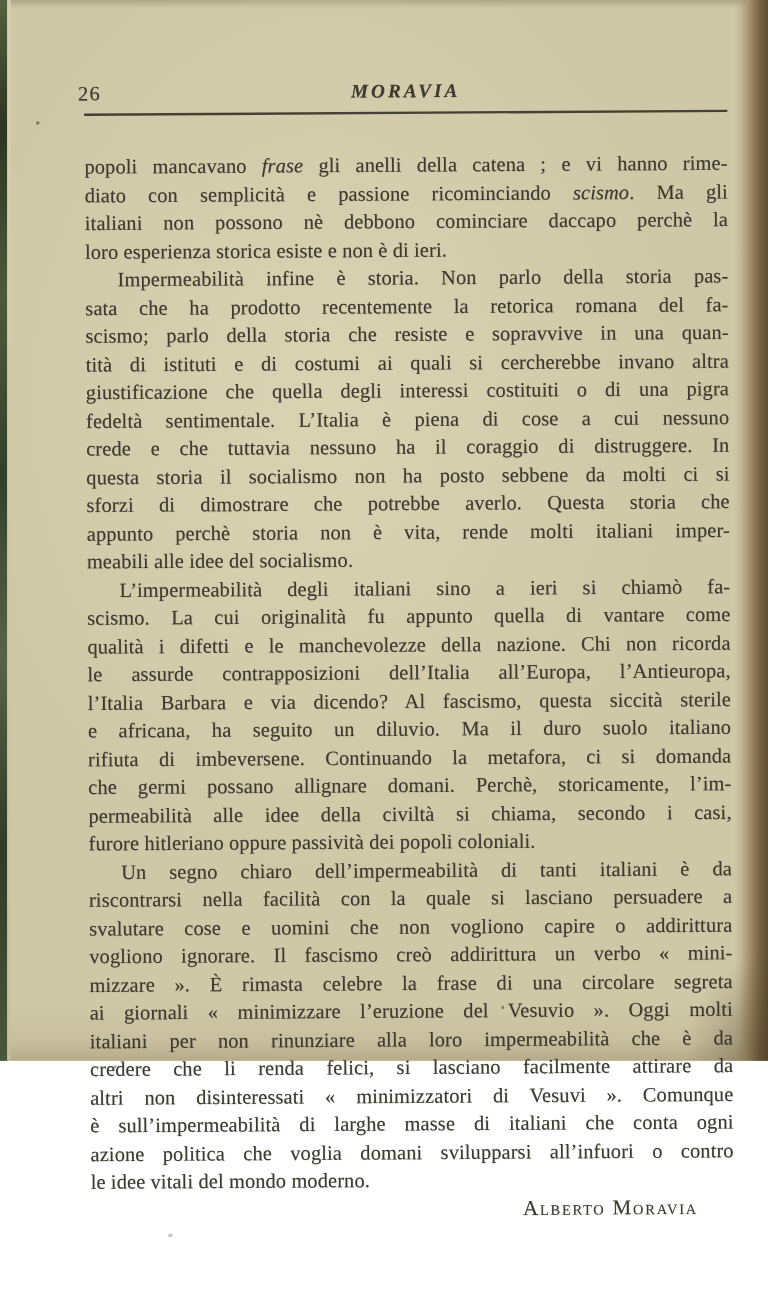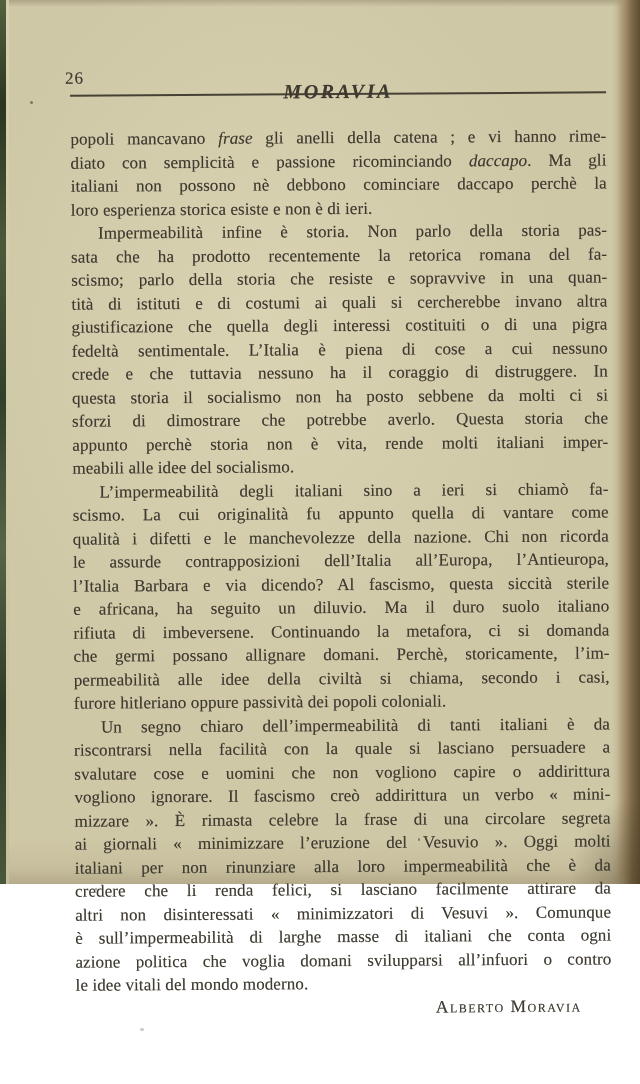--- a/index.html
+++ b/index.html
@@ -35,22 +35,22 @@
 
   .content {
     position: absolute; left: 72px; top: 0; width: 536px;
     color: #3e3a30;
     transform: rotate(-0.35deg); transform-origin: 50% 40%;
     text-shadow: 0.2px 0.2px 0.6px rgba(62,58,48,0.45);
   }
   .header { position: relative; margin-top: 64px; height: 22px; }
   .pagenum { position: absolute; left: -5px; top: 3px; font-size: 17px; letter-spacing: 1px; }
   .title {
-    position: absolute; left: 50%; transform: translateX(-50%); top: 16px;
-    font-style: italic; font-weight: bold; font-size: 20px; letter-spacing: 2.5px;
+    position: absolute; left: 50%; transform: translateX(-50%); top: 4px;
+    font-style: italic; font-weight: bold; font-size: 16px; letter-spacing: 2.5px;
   }
   .rule { margin-top: 7px; border-top: 2px solid #464135; }
 
   .bodytext { margin-top: 31px; font-size: 17px; line-height: 23.5px; letter-spacing: 0.1px; }
   .line { text-align: justify; text-align-last: justify; }
   .line.last { text-align-last: left; }
   .paragraph.indent .line:first-child { text-indent: 27px; }
 
   .signature {
     margin-top: 1px; text-align: right; padding-right: 30px;
@@ -74,21 +74,21 @@
 
   <div class="content">
     <div class="header">
       <span class="pagenum">26</span>
       <span class="title">MORAVIA</span>
     </div>
     <div class="rule"></div>
     <div class="bodytext">
         <div class="paragraph">
           <div class="line">popoli mancavano <i>frase</i> gli anelli della catena ; e vi hanno rime-</div>
-          <div class="line">diato con semplicità e passione ricominciando <i>daccapo</i>. Ma gli</div>
+          <div class="line">diato con semplicità e passione ricominciando <i>scismo</i>. Ma gli</div>
           <div class="line">italiani non possono nè debbono cominciare daccapo perchè la</div>
           <div class="line last">loro esperienza storica esiste e non è di ieri.</div>
         </div>
         <div class="paragraph indent">
           <div class="line">Impermeabilità infine è storia. Non parlo della storia pas-</div>
           <div class="line">sata che ha prodotto recentemente la retorica romana del fa-</div>
           <div class="line">scismo; parlo della storia che resiste e sopravvive in una quan-</div>
           <div class="line">tità di istituti e di costumi ai quali si cercherebbe invano altra</div>
           <div class="line">giustificazione che quella degli interessi costituiti o di una pigra</div>
           <div class="line">fedeltà sentimentale. L’Italia è piena di cose a cui nessuno</div>

